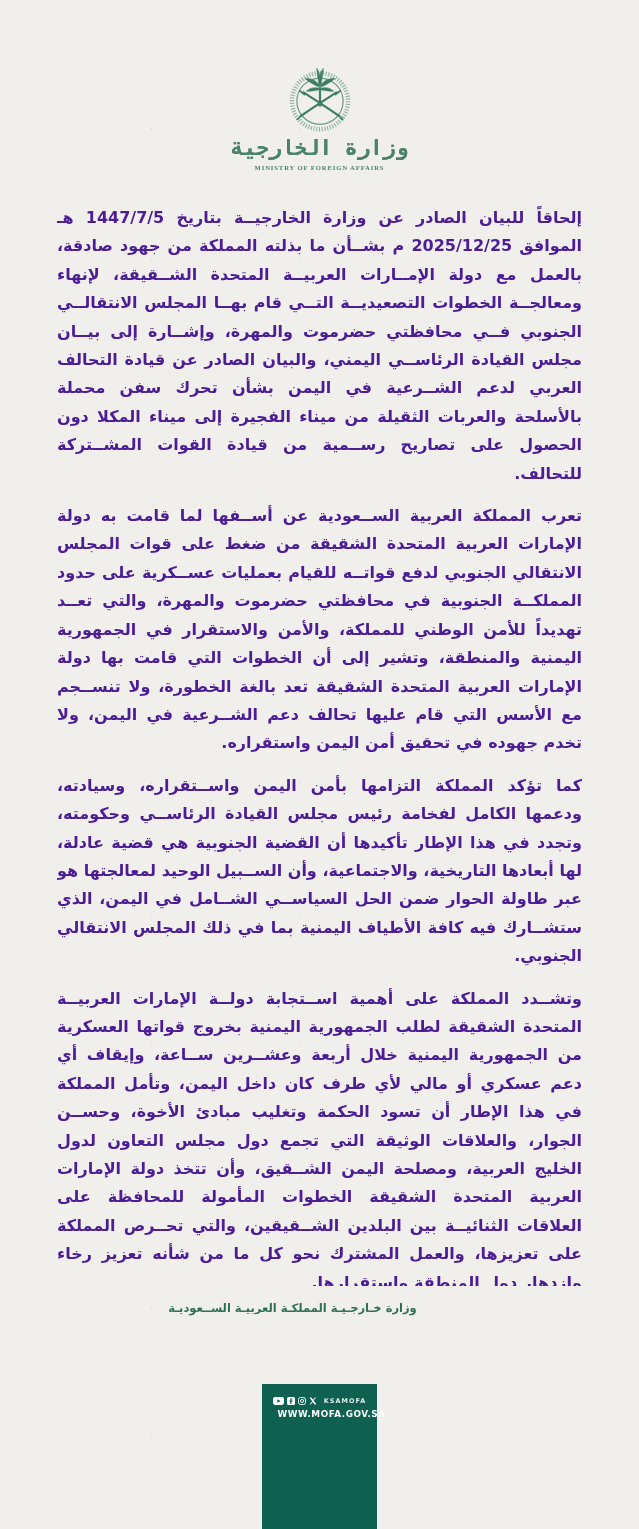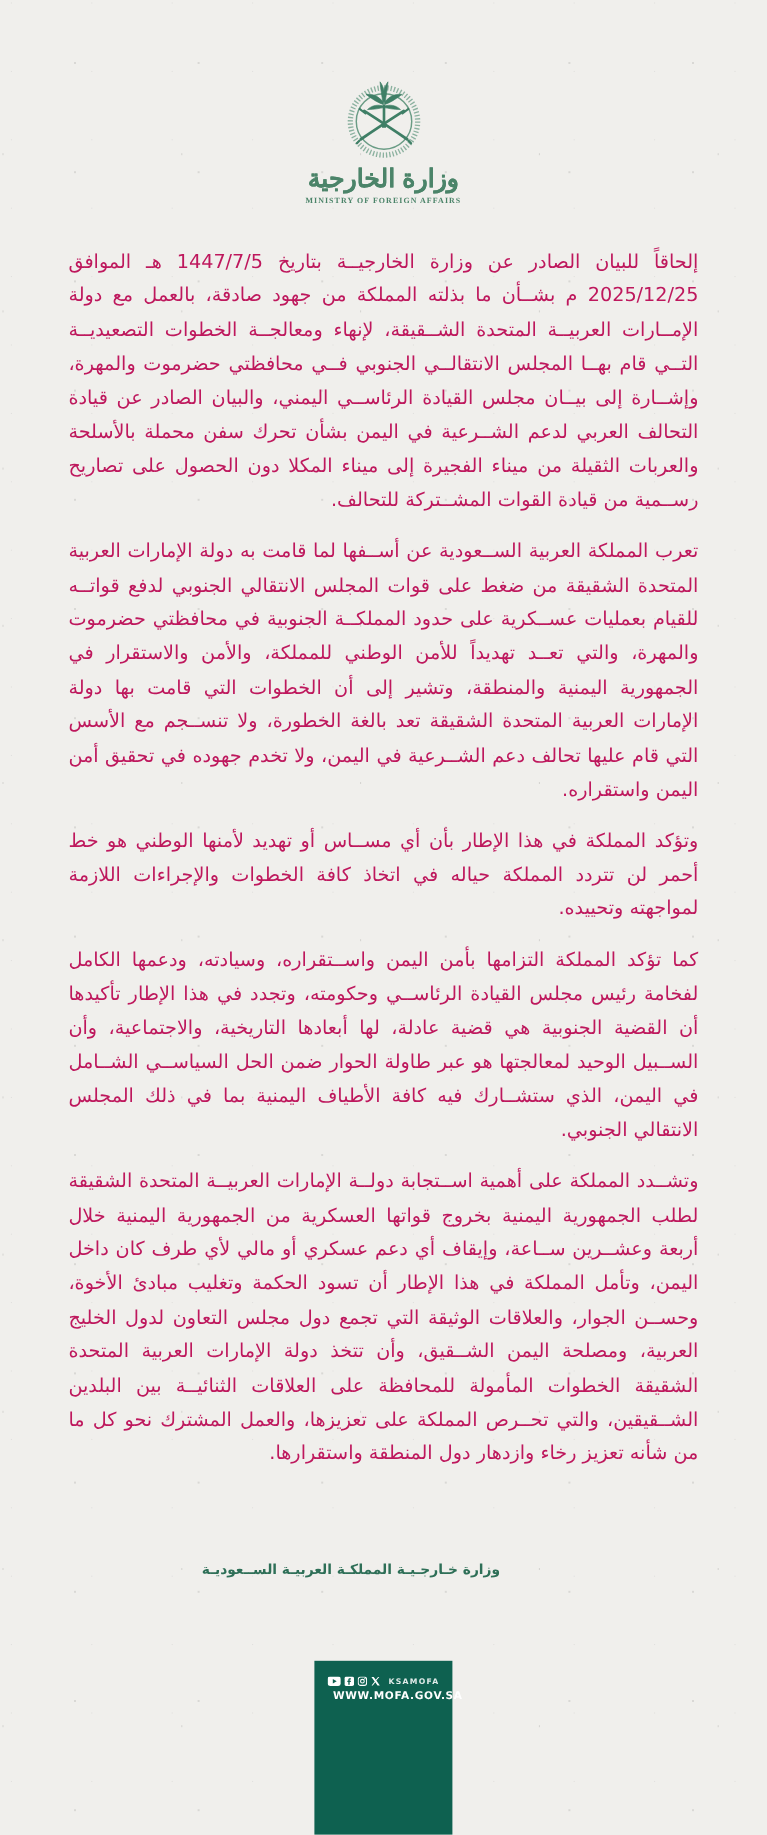--- a/index.html
+++ b/index.html
@@ -18,37 +18,37 @@
 
   
   .logo-block{
     position:absolute;top:62px;left:0;width:639px;
     display:flex;flex-direction:column;align-items:center;
   }
   .emblem{width:66px;height:74px;display:block;}
   .wordmark-ar{
     margin-top:2px;
     color:#4b8469;font-size:21px;font-weight:bold;line-height:1.1;
-    font-family:Liberation Sans, sans-serif;
+    font-family:Liberation Mono, monospace;
     text-shadow:0 0 0.4px #4b8469;
   }
   .wordmark-en{
     margin-top:3px;
     color:#4b8469;font-size:6.6px;font-weight:bold;letter-spacing:0.9px;
     font-family:"Liberation Serif", serif;
   }
 
   
   .statement{
     position:absolute;top:204px;left:57px;width:525px;height:1082px;
     overflow:hidden;
     direction:rtl;
     text-align:justify;
-    color:#be185d;
-    font-size:16px;font-weight:normal;line-height:28.4px;
+    color:#4c1d95;
+    font-size:16px;font-weight:bold;line-height:28.4px;
     letter-spacing:0;
   }
   .statement p{margin:0 0 14px 0;padding:0;}
 
   
   .signature{
     position:absolute;top:1300px;left:0;width:585px;
     text-align:center;color:#2e6f57;font-weight:bold;
   }
   .sig-ministry{font-size:11.5px;line-height:1.5;direction:rtl;}
@@ -101,21 +101,20 @@
         <path d="M97 99 l4 4" stroke-width="3.4" fill="none" stroke-linecap="round"></path>
       </g>
     </svg>
     <div class="wordmark-ar">وزارة الخارجية</div>
     <div class="wordmark-en">MINISTRY OF FOREIGN AFFAIRS</div>
   </div>
 
   <div class="statement">
     <p>إلحاقاً للبيان الصادر عن وزارة الخارجيــة بتاريخ 1447/7/5 هـ الموافق 2025/12/25 م بشــأن ما بذلته المملكة من جهود صادقة، بالعمل مع دولة الإمــارات العربيــة المتحدة الشــقيقة، لإنهاء ومعالجــة الخطوات التصعيديــة التــي قام بهــا المجلس الانتقالــي الجنوبي فــي محافظتي حضرموت والمهرة، وإشــارة إلى بيــان مجلس القيادة الرئاســي اليمني، والبيان الصادر عن قيادة التحالف العربي لدعم الشــرعية في اليمن بشأن تحرك سفن محملة بالأسلحة والعربات الثقيلة من ميناء الفجيرة إلى ميناء المكلا دون الحصول على تصاريح رســمية من قيادة القوات المشــتركة للتحالف.</p>
     <p>تعرب المملكة العربية الســعودية عن أســفها لما قامت به دولة الإمارات العربية المتحدة الشقيقة من ضغط على قوات المجلس الانتقالي الجنوبي لدفع قواتــه للقيام بعمليات عســكرية على حدود المملكــة الجنوبية في محافظتي حضرموت والمهرة، والتي تعــد تهديداً للأمن الوطني للمملكة، والأمن والاستقرار في الجمهورية اليمنية والمنطقة، وتشير إلى أن الخطوات التي قامت بها دولة الإمارات العربية المتحدة الشقيقة تعد بالغة الخطورة، ولا تنســجم مع الأسس التي قام عليها تحالف دعم الشــرعية في اليمن، ولا تخدم جهوده في تحقيق أمن اليمن واستقراره.</p>
-    <p>وتؤكد المملكة في هذا الإطار بأن أي مســاس أو تهديد لأمنها الوطني هو خط أحمر لن تتردد المملكة حياله في اتخاذ كافة الخطوات والإجراءات اللازمة لمواجهته وتحييده.</p>
     <p>كما تؤكد المملكة التزامها بأمن اليمن واســتقراره، وسيادته، ودعمها الكامل لفخامة رئيس مجلس القيادة الرئاســي وحكومته، وتجدد في هذا الإطار تأكيدها أن القضية الجنوبية هي قضية عادلة، لها أبعادها التاريخية، والاجتماعية، وأن الســبيل الوحيد لمعالجتها هو عبر طاولة الحوار ضمن الحل السياســي الشــامل في اليمن، الذي ستشــارك فيه كافة الأطياف اليمنية بما في ذلك المجلس الانتقالي الجنوبي.</p>
     <p>وتشــدد المملكة على أهمية اســتجابة دولــة الإمارات العربيــة المتحدة الشقيقة لطلب الجمهورية اليمنية بخروج قواتها العسكرية من الجمهورية اليمنية خلال أربعة وعشــرين ســاعة، وإيقاف أي دعم عسكري أو مالي لأي طرف كان داخل اليمن، وتأمل المملكة في هذا الإطار أن تسود الحكمة وتغليب مبادئ الأخوة، وحســن الجوار، والعلاقات الوثيقة التي تجمع دول مجلس التعاون لدول الخليج العربية، ومصلحة اليمن الشــقيق، وأن تتخذ دولة الإمارات العربية المتحدة الشقيقة الخطوات المأمولة للمحافظة على العلاقات الثنائيــة بين البلدين الشــقيقين، والتي تحــرص المملكة على تعزيزها، والعمل المشترك نحو كل ما من شأنه تعزيز رخاء وازدهار دول المنطقة واستقرارها.</p>
   </div>
 
   <div class="signature">
     <div class="sig-ministry">وزارة خـارجـيـة المملكـة العربيـة الســعوديـة</div>
   </div>
 
   <div class="banner">
     <div class="banner-inner">

